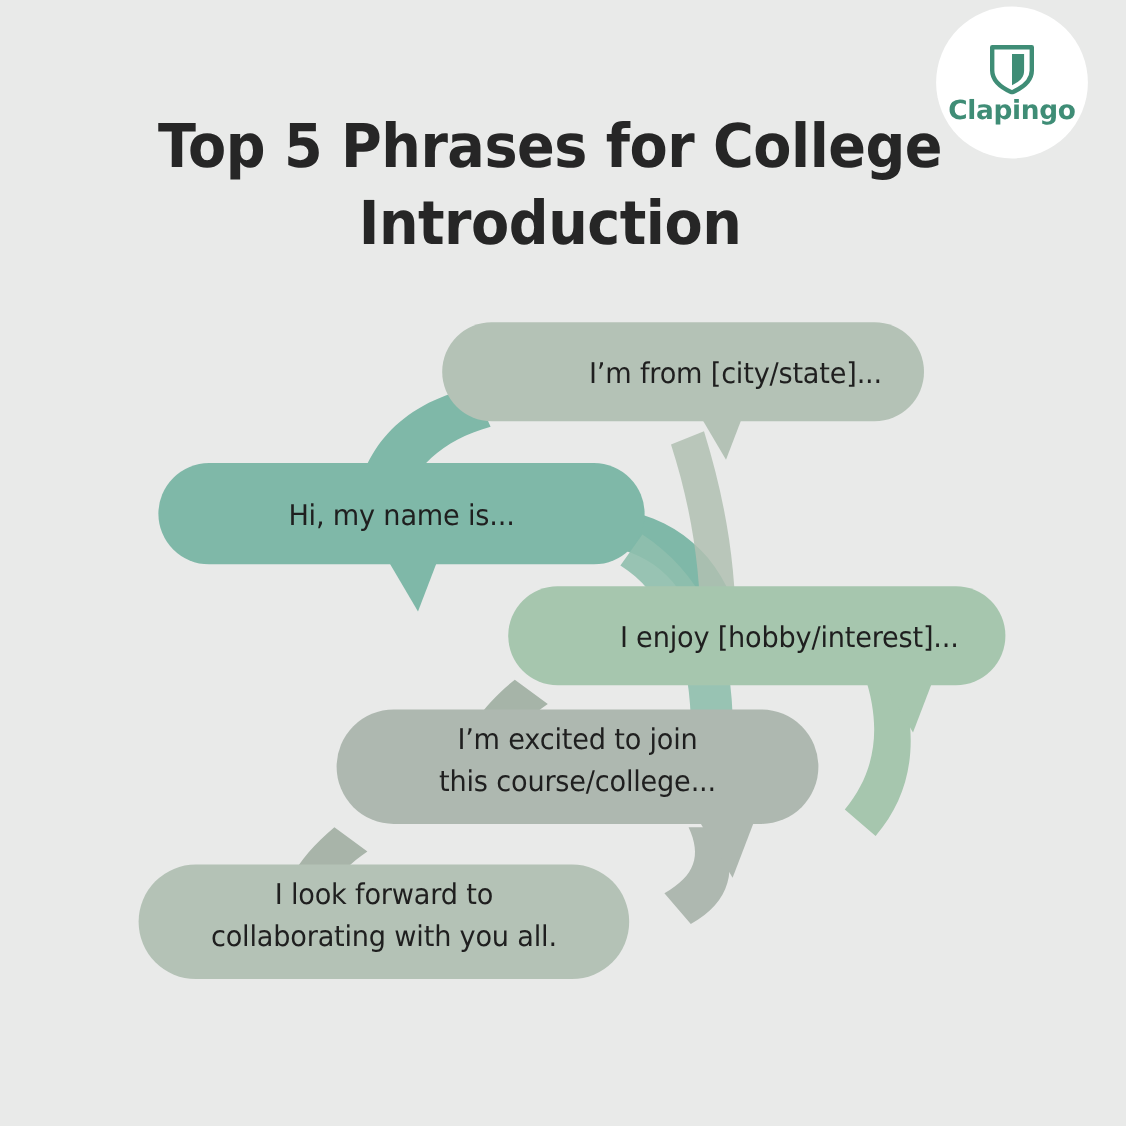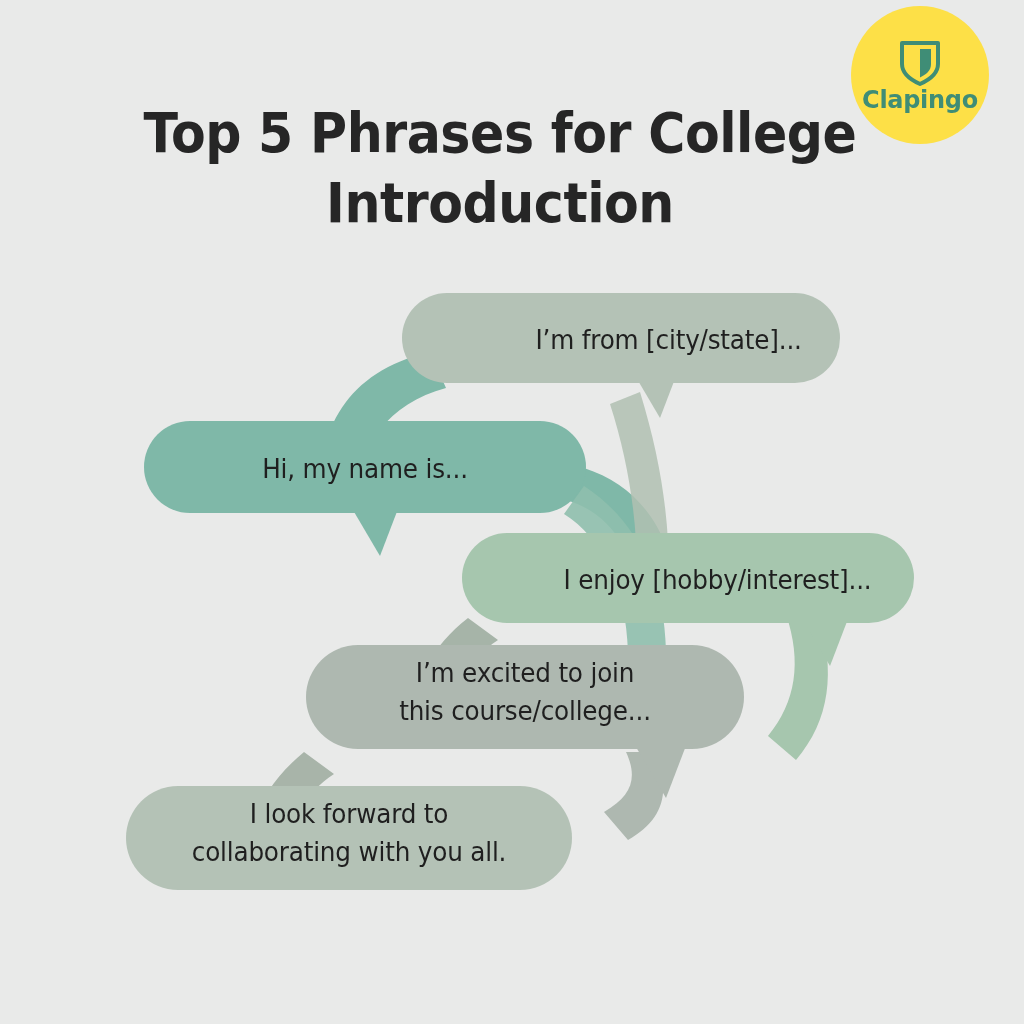--- a/index.html
+++ b/index.html
@@ -36,21 +36,21 @@
   }
 
   
   #logo {
     position: absolute;
     left: 851px;
     top: 6px;
     width: 138px;
     height: 138px;
     border-radius: 50%;
-    background: #fde047;
+    background: #ffffff;
     display: flex;
     flex-direction: column;
     align-items: center;
     justify-content: center;
   }
   #logo .shield-wrap {
     width: 44px;
     height: 48px;
     margin-bottom: 2px;
     display: block;

